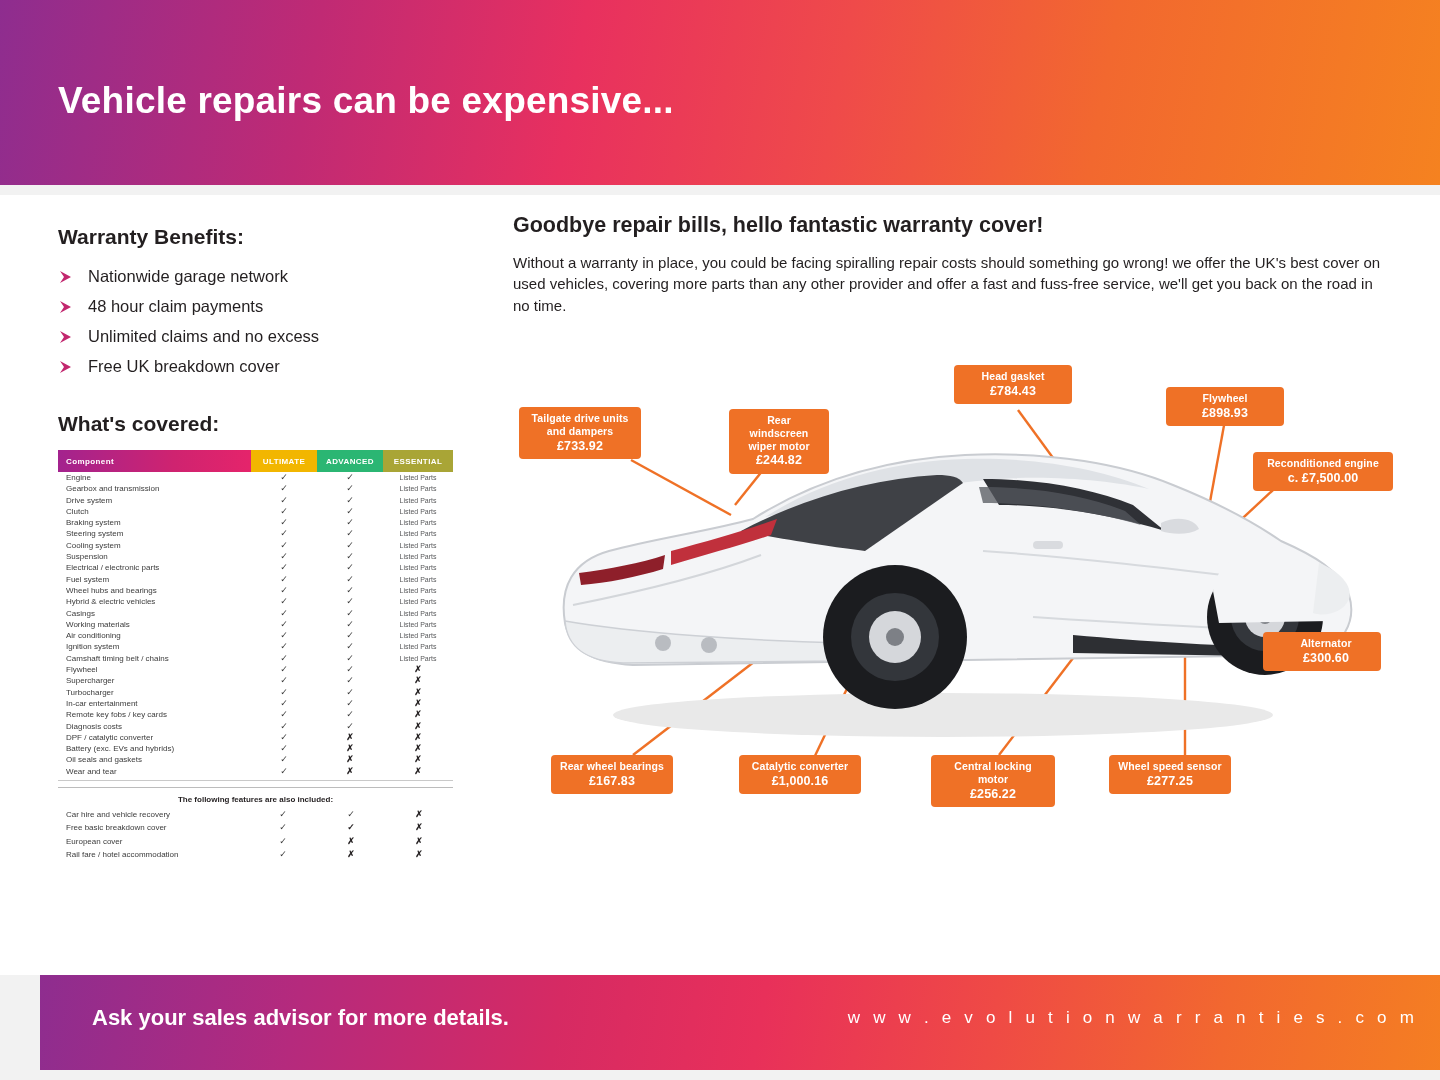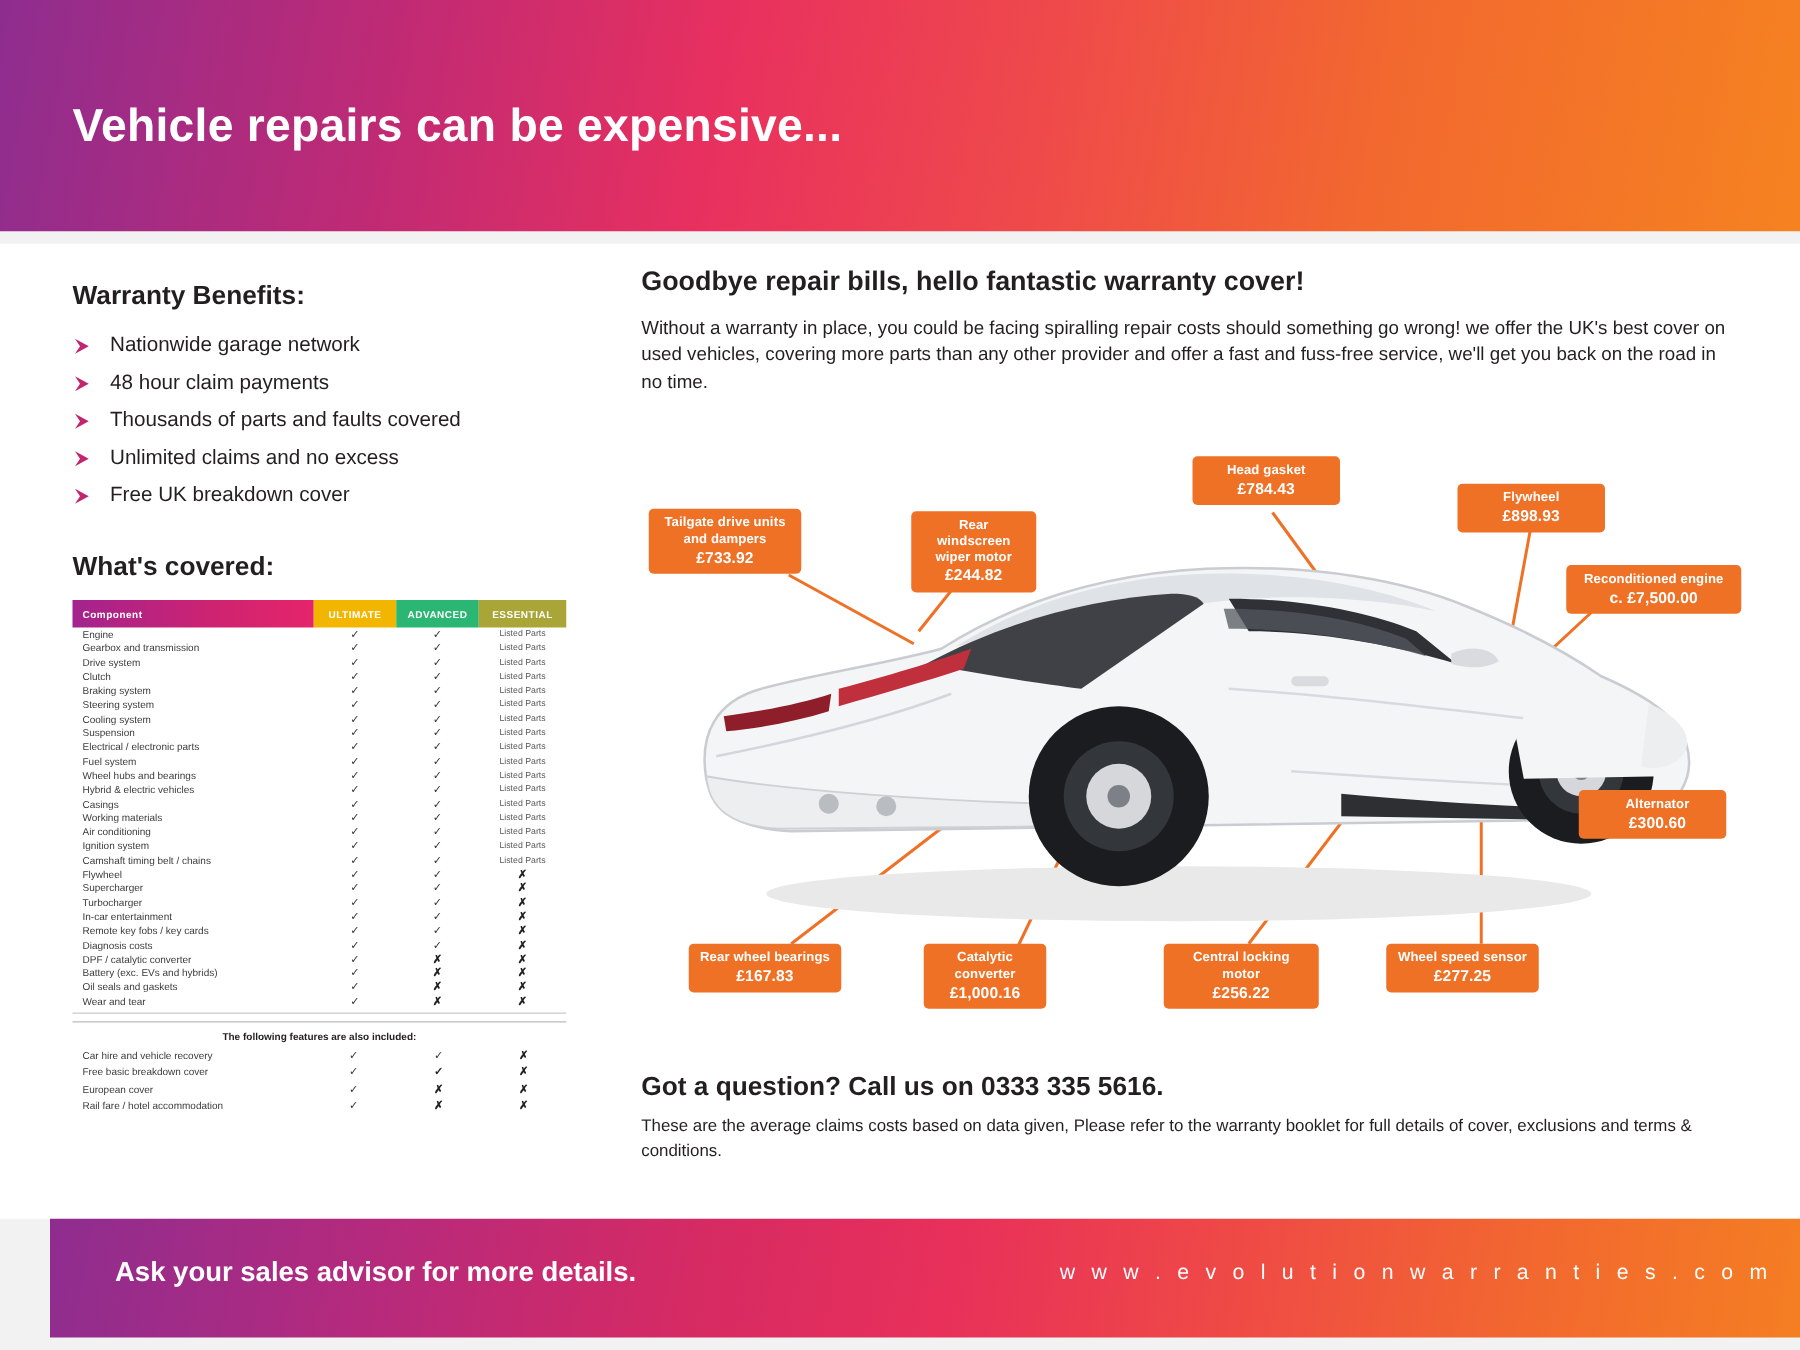--- a/index.html
+++ b/index.html
@@ -181,28 +181,20 @@
       </span>
       <span class="benefit-label">Nationwide garage network</span>
     </div>
     <div class="benefit-row">
       <span class="chev">
         <svg width="18" height="18" viewBox="0 0 18 18">
             <path d="M2 3 L13 9 L2 15 L6 9 Z" fill="#c2266e"></path>
           </svg>
       </span>
       <span class="benefit-label">48 hour claim payments</span>
-    </div>
-    <div class="benefit-row">
-      <span class="chev">
-        <svg width="18" height="18" viewBox="0 0 18 18">
-            <path d="M2 3 L13 9 L2 15 L6 9 Z" fill="#c2266e"></path>
-          </svg>
-      </span>
-      <span class="benefit-label">Thousands of parts and faults covered</span>
     </div>
     <div class="benefit-row">
       <span class="chev">
         <svg width="18" height="18" viewBox="0 0 18 18">
             <path d="M2 3 L13 9 L2 15 L6 9 Z" fill="#c2266e"></path>
           </svg>
       </span>
       <span class="benefit-label">Unlimited claims and no excess</span>
     </div>
     <div class="benefit-row">
@@ -541,34 +533,30 @@
     <div class="callout" style="left:596px; top:400px; width:122px;">
       <span>Wheel speed sensor</span>
       <span class="amt">£277.25</span>
     </div>
 
     <div class="callout" style="left:418px; top:400px; width:124px;">
       <span>Central locking motor</span>
       <span class="amt">£256.22</span>
     </div>
 
-    <div class="callout" style="left:226px; top:400px; width:98px;">
+    <div class="callout" style="left:226px; top:400px; width:122px;">
       <span>Catalytic converter</span>
       <span class="amt">£1,000.16</span>
     </div>
 
     <div class="callout" style="left:38px; top:400px; width:122px;">
       <span>Rear wheel bearings</span>
       <span class="amt">£167.83</span>
     </div>
   </div>
 
-  <div class="bottom-text">
-    <div class="h-question">Got a question? Call us on 0333 335 5616.</div>
-    <p class="p-disclaimer">These are the average claims costs based on data given, Please refer to the warranty booklet for full details of cover, exclusions and terms &amp; conditions.</p>
-  </div>
 
   <div class="footer">
     <div class="footer-left">Ask your sales advisor for more details.</div>
     <div class="footer-right">w w w . e v o l u t i o n w a r r a n t i e s . c o m</div>
   </div>
 
 </div>
 
 </body></html>

